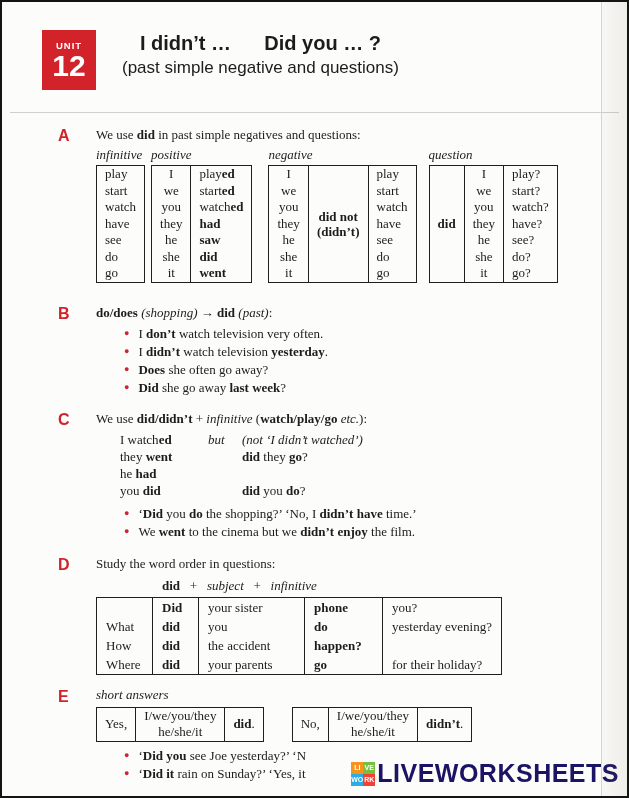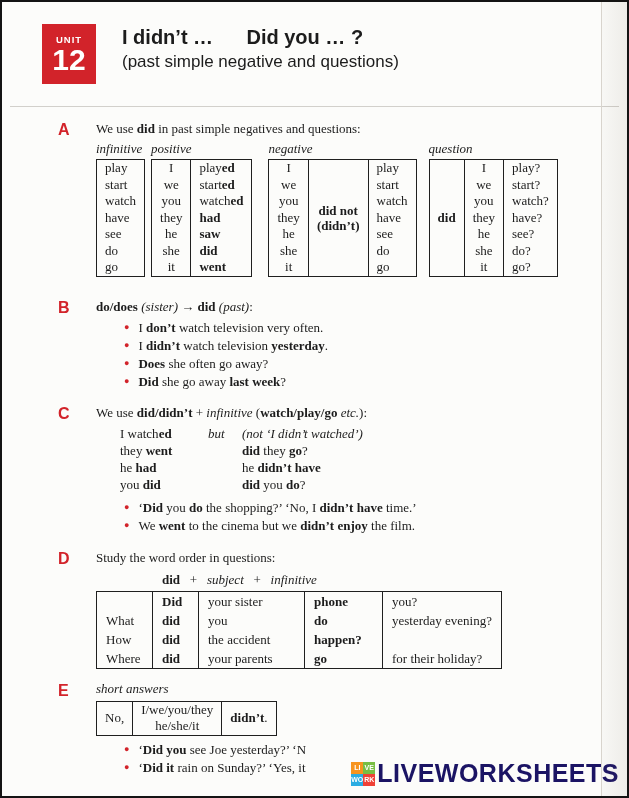--- a/index.html
+++ b/index.html
@@ -14,21 +14,21 @@
     font-size: 13px;
     overflow: hidden;
   }
   .page-edge {
     position: absolute; top: 0; bottom: 0; right: 0; width: 26px;
     border-left: 1px solid #d8d4cd;
     background: linear-gradient(to right, rgba(110,100,80,0.03), rgba(110,100,80,0.10));
     pointer-events: none;
   }
   
-  .header { display: flex; align-items: flex-start; padding: 22px 0 0 40px; }
+  .header { display: flex; align-items: flex-start; padding: 28px 0 0 40px; text-align: center; }
   .unit-box {
     width: 54px; height: 60px; background: #d2232a; color: #fff;
     font-family: "Liberation Sans", sans-serif;
     display: flex; flex-direction: column; align-items: center; justify-content: center;
   }
   .unit-word { font-size: 9.5px; font-weight: bold; letter-spacing: 1px; }
   .unit-num { font-size: 30px; font-weight: bold; line-height: 1; }
   .titles { margin-left: 26px; font-family: "Liberation Sans", sans-serif; padding-top: 2px; }
   .title1 { font-size: 20px; font-weight: bold; white-space: pre; }
   .title2 { font-size: 17px; margin-top: 3px; }
@@ -272,21 +272,21 @@
             </table>
         </div>
 
       </div>
     </div>
   </section>
 
   <section class="sec sec-b">
     <div class="letter">B</div>
     <div class="content">
-      <p class="intro"><span style="font-weight: bold;">do/does</span><span> </span><span style="font-style: italic;">(sister)</span><span>  →  </span><span style="font-weight: bold;">did</span><span> </span><span style="font-style: italic;">(past)</span><span>:</span></p>
+      <p class="intro"><span style="font-weight: bold;">do/does</span><span> </span><span style="font-style: italic;">(shopping)</span><span>  →  </span><span style="font-weight: bold;">did</span><span> </span><span style="font-style: italic;">(past)</span><span>:</span></p>
       <ul class="bullets">
         <li><span>I </span><span style="font-weight: bold;">don’t</span><span> watch television very often.</span></li>
         <li><span>I </span><span style="font-weight: bold;">didn’t</span><span> watch television </span><span style="font-weight: bold;">yesterday</span><span>.</span></li>
         <li><span style="font-weight: bold;">Does</span><span> she often go away?</span></li>
         <li><span style="font-weight: bold;">Did</span><span> she go away </span><span style="font-weight: bold;">last week</span><span>?</span></li>
       </ul>
     </div>
   </section>
 
   <section class="sec sec-c">
@@ -300,21 +300,20 @@
           <span><span style="font-style: italic;">(not ‘I didn’t watched’)</span></span>
         </div>
         <div class="c-row">
           <span><span>they </span><span style="font-weight: bold;">went</span></span>
           <span></span>
           <span><span style="font-weight: bold;">did</span><span> they </span><span style="font-weight: bold;">go</span><span>?</span></span>
         </div>
         <div class="c-row">
           <span><span>he </span><span style="font-weight: bold;">had</span></span>
           <span></span>
-          <span><span>he </span><span style="font-weight: bold;">didn’t have</span></span>
           <span></span>
         </div>
         <div class="c-row">
           <span><span>you </span><span style="font-weight: bold;">did</span></span>
           <span></span>
           <span><span style="font-weight: bold;">did</span><span> you </span><span style="font-weight: bold;">do</span><span>?</span></span>
           <span></span>
         </div>
       </div>
       <ul class="bullets">
@@ -365,20 +364,32 @@
   </section>
 
   <section class="sec sec-e">
     <div class="letter">E</div>
     <div class="content">
       <p class="intro e-intro">short answers</p>
       <div class="e-tables">
         <table class="gtable e-table">
             <tbody>
           <tr>
+            <td class="e-lead">Yes,</td>
+            <td class="e-mid">
+              <div>I/we/you/they</div>
+              <div>he/she/it</div>
+            </td>
+            <td class="e-ans"><span style="font-weight: bold;">did</span><span>.</span></td>
+          </tr>
+        </tbody>
+          </table>
+        <table class="gtable e-table">
+            <tbody>
+          <tr>
             <td class="e-lead">No,</td>
             <td class="e-mid">
               <div>I/we/you/they</div>
               <div>he/she/it</div>
             </td>
             <td class="e-ans"><span style="font-weight: bold;">didn’t</span><span>.</span></td>
           </tr>
         </tbody>
           </table>
       </div>

